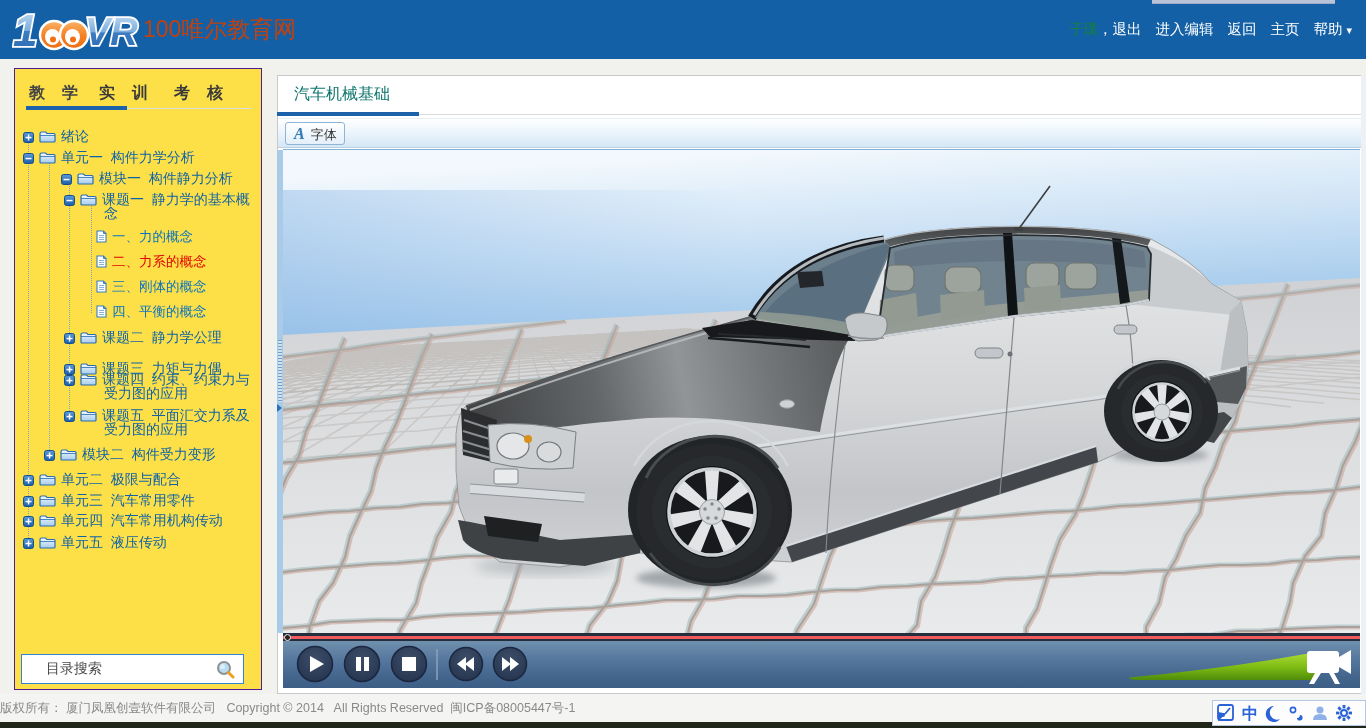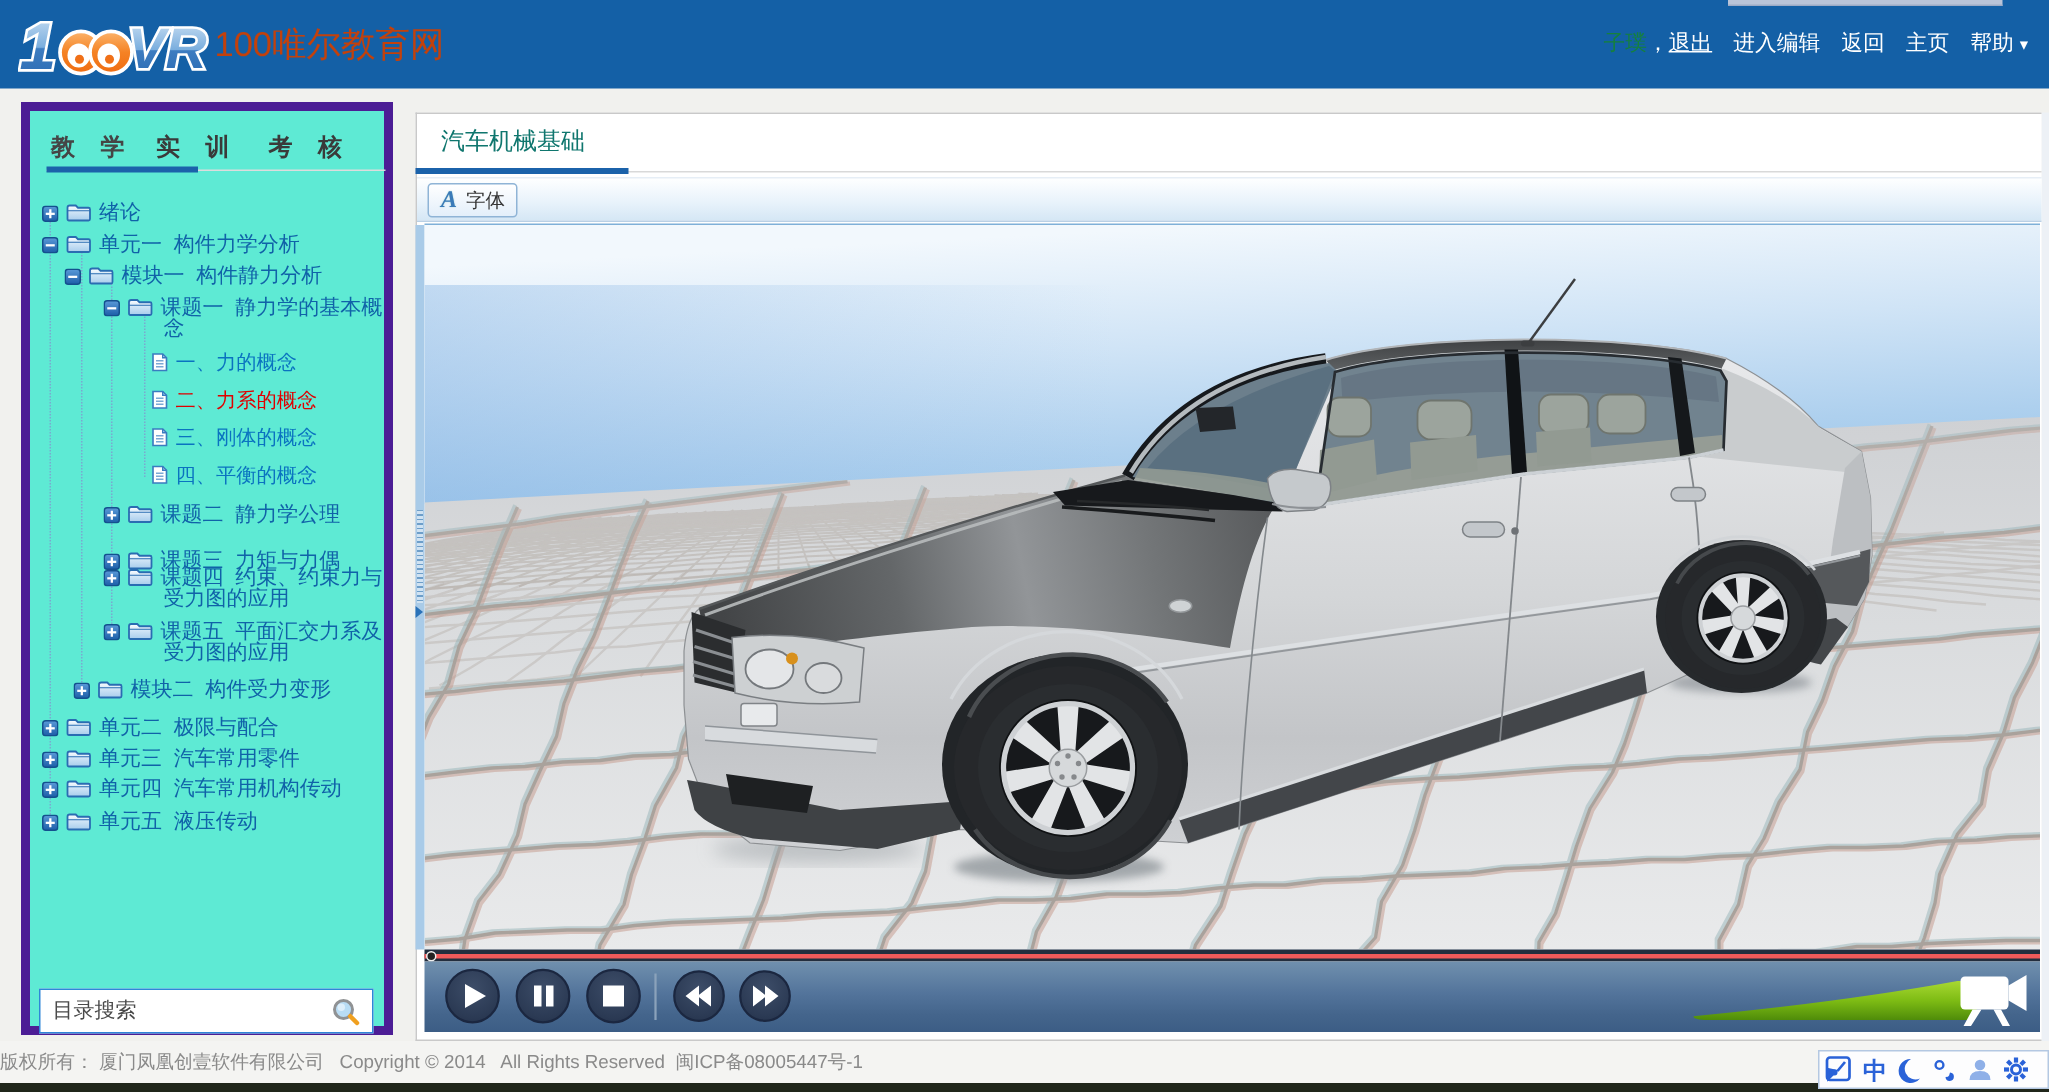--- a/index.html
+++ b/index.html
@@ -2,32 +2,32 @@
 <html><head><meta charset="utf-8">
 <style>
 *{margin:0;padding:0;box-sizing:border-box}
 html,body{width:1366px;height:728px;overflow:hidden;background:#f1f1ee;
  font-family:"Liberation Sans",sans-serif;position:relative}
 .abs{position:absolute}
 #header{left:0;top:0;width:1366px;height:59px;background:#1460a6}
 #topstrip{left:1152px;top:0;width:183px;height:4px;background:#bac4d8;border-bottom:1px solid #9dabc6}
 #brand{left:143px;top:0;height:72px;line-height:59px;color:#c2410c;font-size:23px}
 #hlinks{right:14px;top:0;height:59px;line-height:59px;color:#fff;font-size:14.5px;white-space:nowrap}
-#hlinks .u{text-decoration:underline}
+#hlinks .u{}
 #hlinks .nm{color:#15803d}
 #hlinks span.gap{display:inline-block;width:14px}
-#sidebar{left:14px;top:68px;width:248px;height:622px;background:#5eead4;border:6px solid #4c1d95}
+#sidebar{left:14px;top:68px;width:248px;height:622px;background:#fde047;border:1px solid #4c1d95}
 .tab1{position:absolute;top:14px;font-size:16px;letter-spacing:17px;color:#454545;font-weight:bold}
 #stab-line{position:absolute;left:11px;top:39px;width:226px;height:1px;background:#dcdcdc}
 #stab-blue{position:absolute;left:11px;top:37px;width:101px;height:4px;background:#1b62aa}
 .trow{position:absolute;white-space:nowrap;font-size:14px;font-weight:normal;color:#1062a8}
 .trow.leaf{font-weight:normal;color:#0a73c0;font-size:13.5px}
 .trow.sel{color:#e00000}
 .tico{display:inline-block;vertical-align:-2px;margin-right:5px}
-#searchbox{left:6px;top:585px;width:223px;height:30px;border:1.5px solid #2e86d8;background:#fff;color:#4a4a4a;font-size:14px;line-height:27px;padding-left:8px}
+#searchbox{left:6px;top:585px;width:223px;height:30px;border:1.5px solid #2e86d8;background:#fff;color:#4a4a4a;font-size:14px;line-height:27px;padding-left:24px}
 .dotv{position:absolute;width:1px;border-left:1px dotted #7aa8d0}
 #mainpanel{left:277px;top:75px;width:1084px;height:619px;background:#fff;border:1px solid #c9c9c9;border-right:none}
 #mtab{position:absolute;left:16px;top:8px;font-size:16px;color:#0f766e}
 #mtab-line{position:absolute;left:0px;top:38px;width:1083px;height:1px;background:#d9d9d9}
 #mtab-blue{position:absolute;left:-1px;top:36px;width:142px;height:4px;background:#1b62aa}
 #toolbar{position:absolute;left:0;top:42px;width:1083px;height:30px;border-top:1px solid #e6eef6;border-bottom:1px solid #b9d0e5;background:linear-gradient(#feffff,#e9f3fb 55%,#d5e7f5)}
 #fontbtn{position:absolute;left:7px;top:3px;width:60px;height:23px;border:1px solid #8fb4d6;border-radius:3px;background:linear-gradient(#ffffff,#e3effa);font-size:13px;color:#333;line-height:21px}
 #fontbtn .ai{font-family:"Liberation Serif",serif;font-style:italic;font-weight:bold;color:#3a7ab8;font-size:16px;margin:0 6px 0 8px;text-shadow:0 0 1px #9cc;}
 </style></head><body>
 <div id="header" class="abs"></div>
@@ -108,21 +108,21 @@
  <div class="trow" style="left:8px;top:59px"><svg class="tico" width="11" height="11">
         <use href="#s-plus"></use>
       </svg><svg class="tico" width="17" height="13">
         <use href="#s-folder"></use>
       </svg>绪论</div>
  <div class="trow" style="left:8px;top:80px"><svg class="tico" width="11" height="11">
         <use href="#s-minus"></use>
       </svg><svg class="tico" width="17" height="13">
         <use href="#s-folder"></use>
       </svg>单元一&nbsp; 构件力学分析</div>
- <div class="trow" style="left:23px;top:101px"><svg class="tico" width="11" height="11">
+ <div class="trow" style="left:46px;top:101px"><svg class="tico" width="11" height="11">
         <use href="#s-minus"></use>
       </svg><svg class="tico" width="17" height="13">
         <use href="#s-folder"></use>
       </svg>模块一&nbsp; 构件静力分析</div>
  <div class="trow" style="left:49px;top:122px"><svg class="tico" width="11" height="11">
         <use href="#s-minus"></use>
       </svg><svg class="tico" width="17" height="13">
         <use href="#s-folder"></use>
       </svg>课题一&nbsp; 静力学的基本概</div>
  <div class="trow" style="left:89px;top:136px">念</div>

